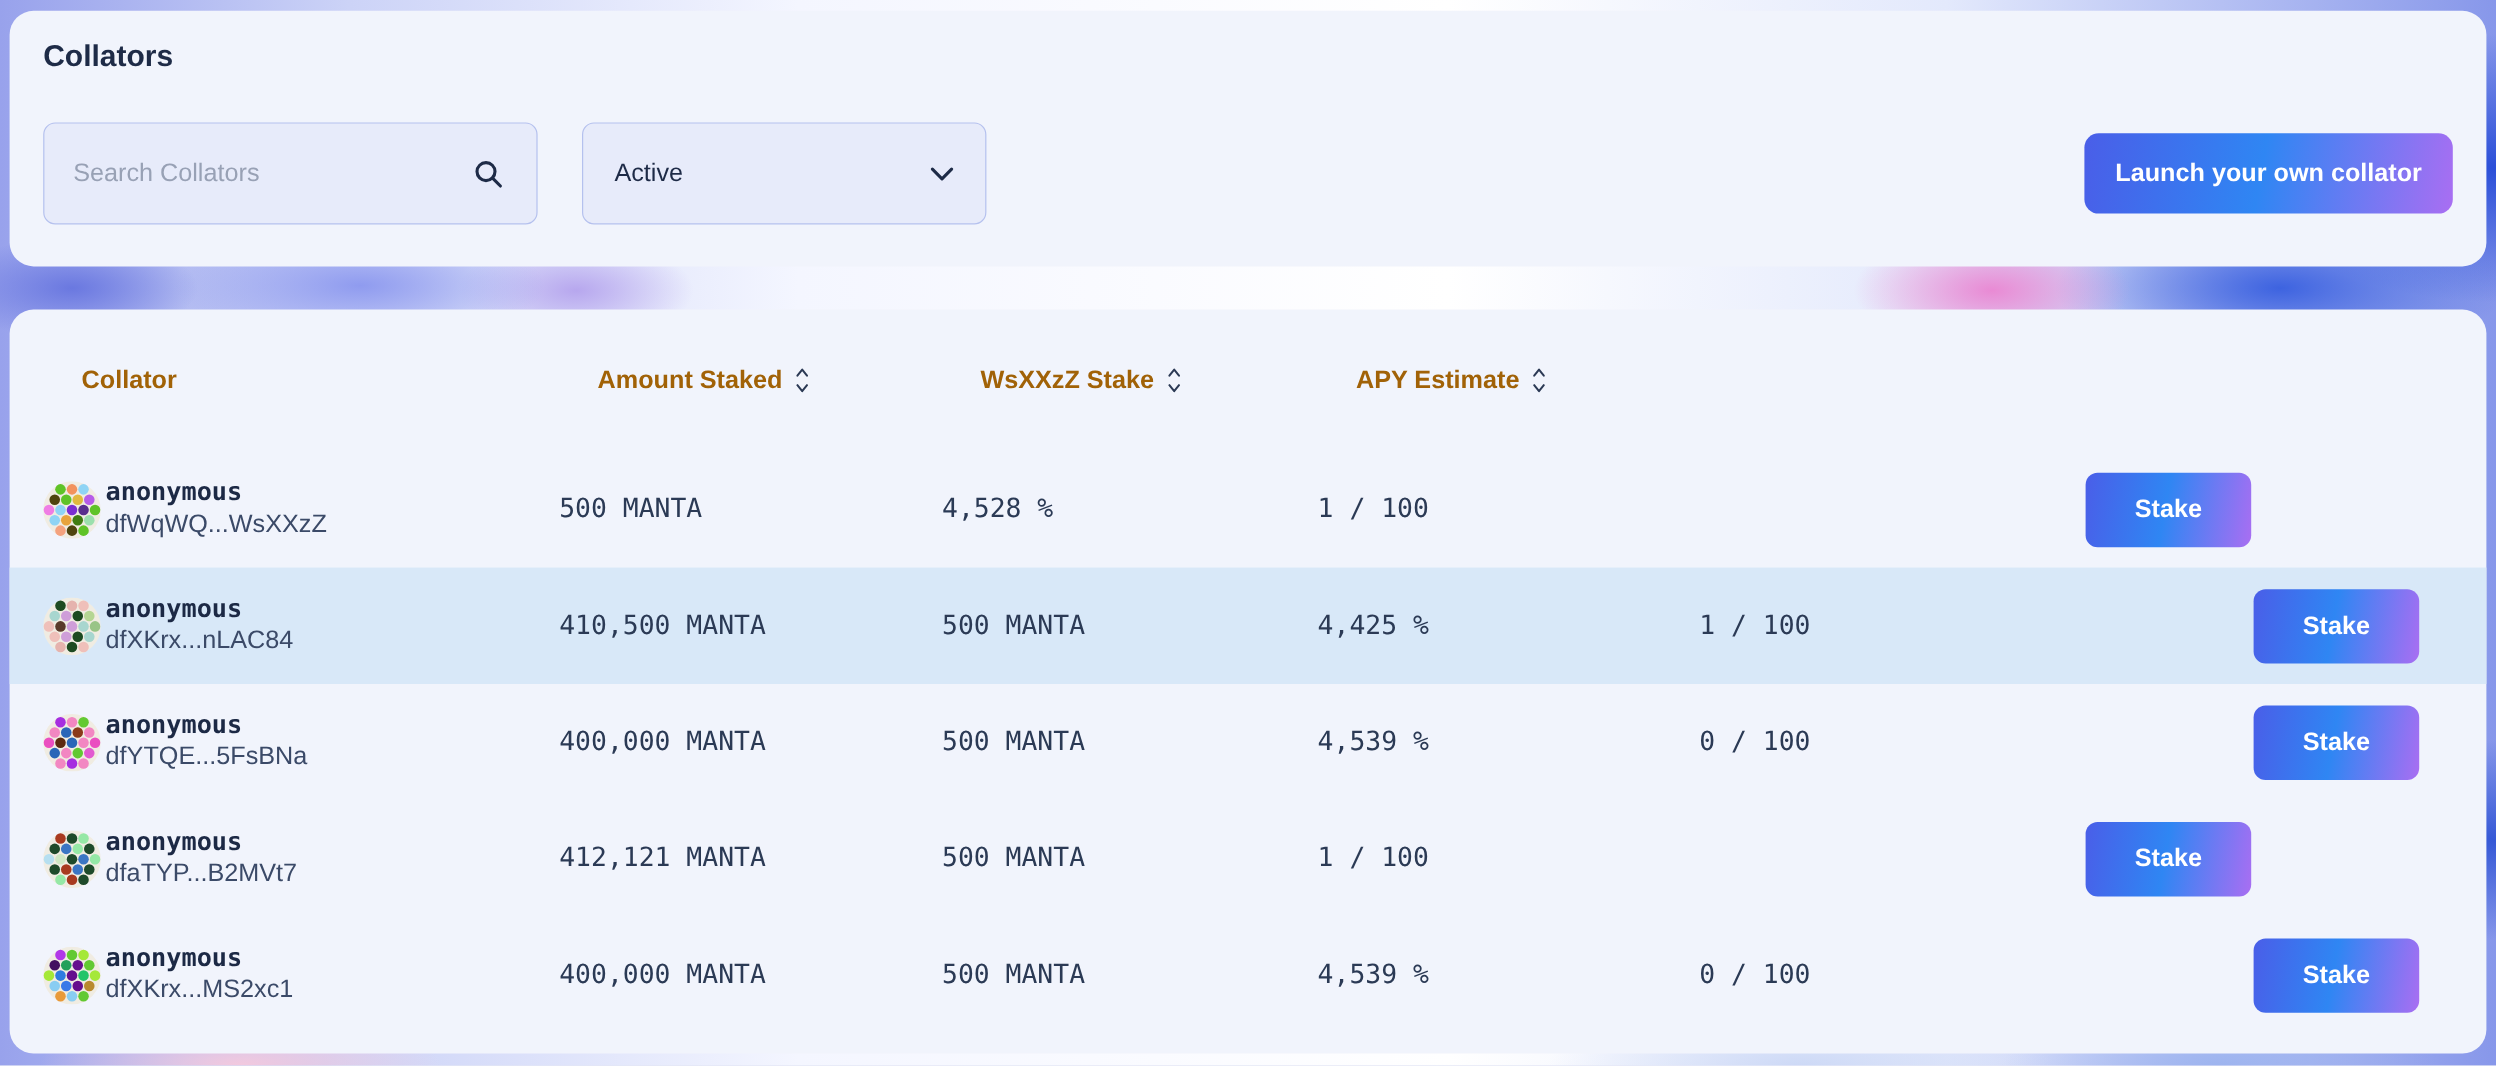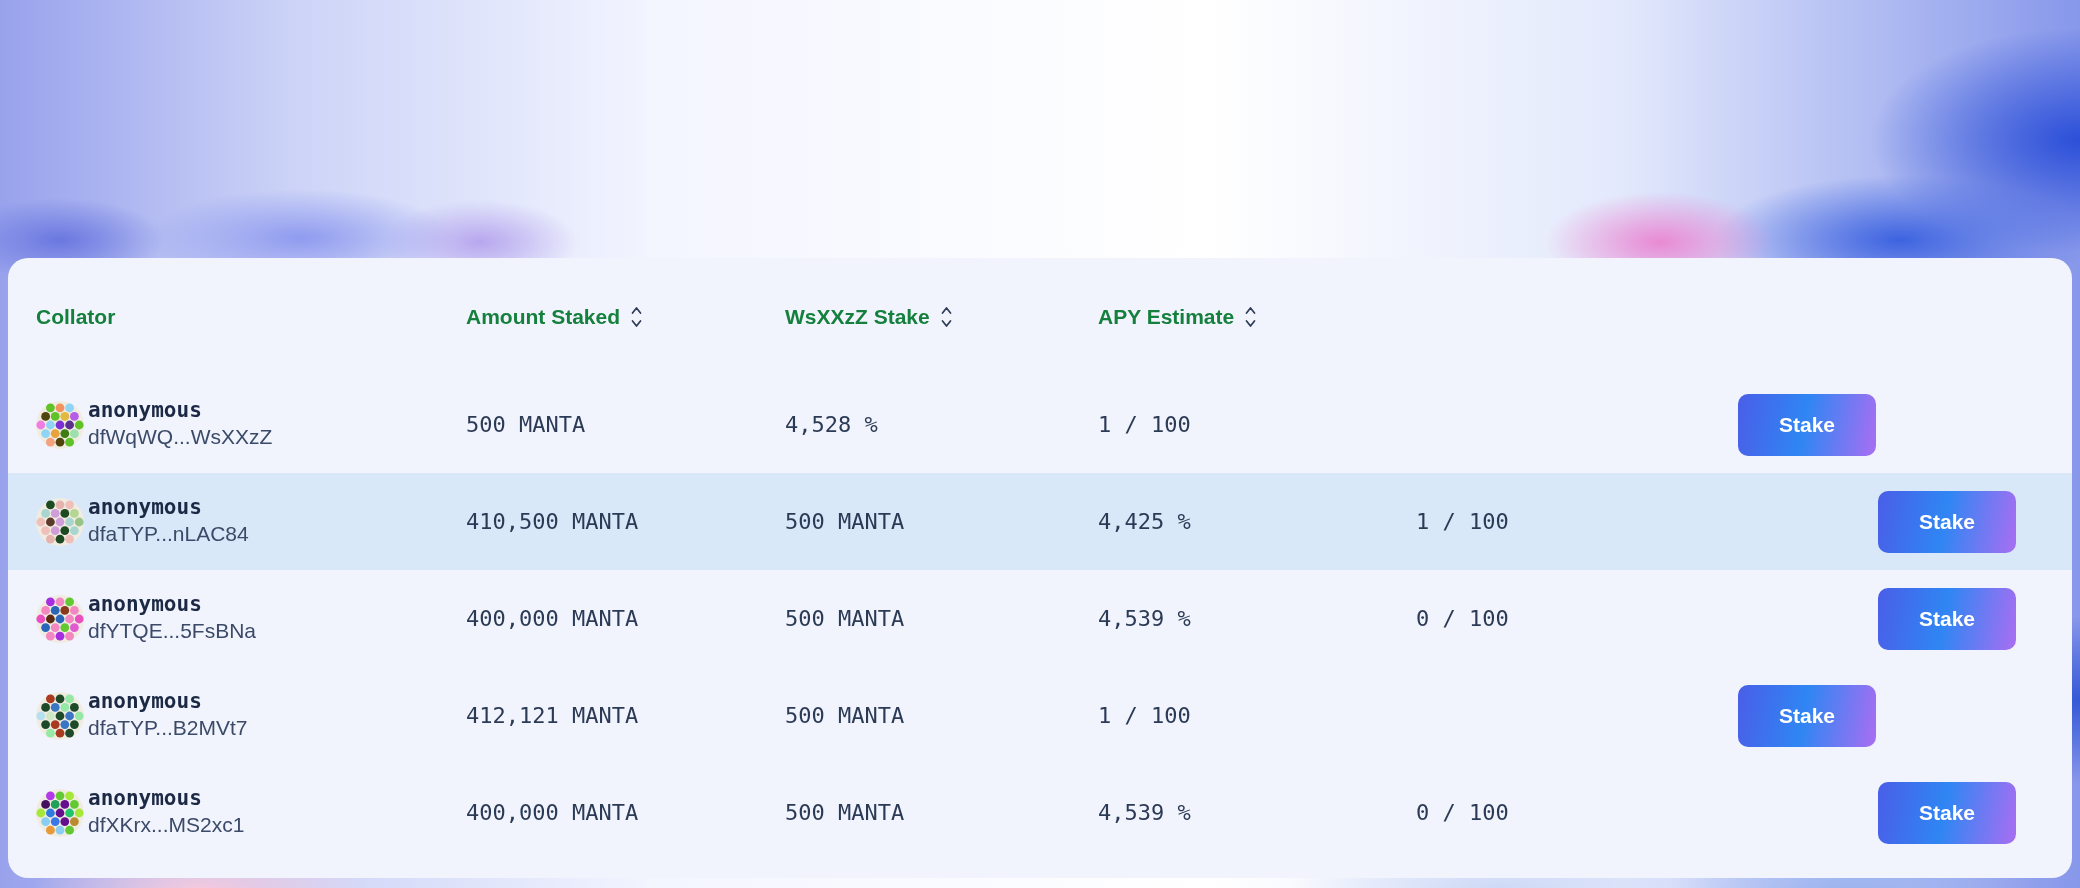--- a/index.html
+++ b/index.html
@@ -38,41 +38,64 @@
       justify-content:space-between;box-sizing:border-box;cursor:pointer;}
   .select-box .sel-label{margin-left:26px;font-size:21px;color:#1e2b47;}
   .select-box .icon-wrap{margin-right:24px;display:flex;}
   .launch-btn{position:absolute;right:28px;top:9px;width:307px;height:67px;border:none;border-radius:12px;
       color:#fff;font-size:21px;font-weight:600;font-family:"Liberation Sans",sans-serif;cursor:pointer;
       background:linear-gradient(100deg,#4a5ee8 0%,#2f86f3 48%,#a96ef2 100%);}
 
   
   .t-header{display:grid;grid-template-columns:430px 319px 313px 318px 1fr 140px;
       align-items:center;height:118px;padding:0 56px 0 28px;}
-  .th{display:flex;align-items:flex-start;gap:10px;font-size:21px;font-weight:700;color:#15803d;}
+  .th{display:flex;align-items:flex-start;gap:10px;font-size:21px;font-weight:700;color:#a16207;margin-left:32px;}
   .t-body{display:block;}
   .t-row{display:grid;grid-template-columns:430px 319px 313px 318px 1fr 140px;
       align-items:center;height:97px;padding:0 56px 0 28px;}
   .t-row.highlighted{background:#d8e8f8;}
   .cell-mono{font-family:"DejaVu Sans Mono",monospace;font-size:22px;color:#2b3a55;}
   .collator-cell{display:flex;align-items:center;gap:4px;}
   .avatar{width:48px;height:48px;flex:0 0 48px;}
   .id-name{font-family:"DejaVu Sans Mono",monospace;font-size:21px;font-weight:700;color:#1c2945;line-height:1.25;}
   .id-addr{font-size:21px;color:#3b4a68;line-height:1.35;}
   .stake-btn{width:138px;height:62px;border:none;border-radius:10px;color:#fff;font-size:21px;font-weight:600;
       font-family:"Liberation Sans",sans-serif;cursor:pointer;justify-self:end;
       background:linear-gradient(100deg,#4a5ee8 0%,#2f86f3 48%,#a96ef2 100%);}
   .sort-icon{display:flex;}
 </style>
 </head>
 <body>
 
 <div class="stage">
   <div class="bg-art"></div>
 
+  <div class="card header-card">
+    <div class="hc-title">Collators</div>
+    <div class="hc-controls">
+      <div class="search-box">
+        <input type="text" placeholder="Search Collators" style="">
+        <span class="icon-wrap">
+          <svg width="28" height="28" viewBox="0 0 28 28" fill="none">
+            <circle cx="12" cy="12" r="7.5" stroke="#1e2b47" stroke-width="2.6"></circle>
+            <line x1="17.5" y1="17.5" x2="24" y2="24" stroke="#1e2b47" stroke-width="2.6" stroke-linecap="round"></line>
+          </svg>
+        </span>
+      </div>
+      <div class="select-box">
+        <span class="sel-label">Active</span>
+        <span class="icon-wrap">
+          <svg width="24" height="16" viewBox="0 0 24 16" fill="none">
+            <polyline points="4,4 12,12 20,4" stroke="#1e2b47" stroke-width="2.6" stroke-linecap="round" stroke-linejoin="round"></polyline>
+          </svg>
+        </span>
+      </div>
+      <button class="launch-btn">Launch your own collator</button>
+    </div>
+  </div>
 
   <div class="card table-card">
     <div class="t-header">
   <div class="th">
     <span class="th-label">Collator</span>
 
   </div>
 
   <div class="th">
     <span class="th-label">Amount Staked</span>
@@ -161,21 +184,21 @@
                 <circle cx="9.600000000000001" cy="32.6" r="4.4" fill="#efc0ba"></circle>
                 <circle cx="19.200000000000003" cy="32.6" r="4.4" fill="#cf9ed9"></circle>
                 <circle cx="28.8" cy="32.6" r="4.4" fill="#1d4a21"></circle>
                 <circle cx="38.4" cy="32.6" r="4.4" fill="#a8d6cf"></circle>
                 <circle cx="14.4" cy="41.2" r="4.4" fill="#e5b3ae"></circle>
                 <circle cx="24" cy="41.2" r="4.4" fill="#1d4a21"></circle>
                 <circle cx="33.6" cy="41.2" r="4.4" fill="#efc0ba"></circle>
               </svg></span>
       <span>
         <div class="id-name">anonymous</div>
-        <div class="id-addr">dfaTYP...nLAC84</div>
+        <div class="id-addr">dfXKrx...nLAC84</div>
       </span>
     </div>
     <div class="cell-mono">410,500 MANTA</div>
     <div class="cell-mono">500 MANTA</div>
     <div class="cell-mono">4,425 %</div>
     <div class="cell-mono">1 / 100</div>
     <button class="stake-btn">Stake</button>
   </div>
 
   <div class="t-row">

